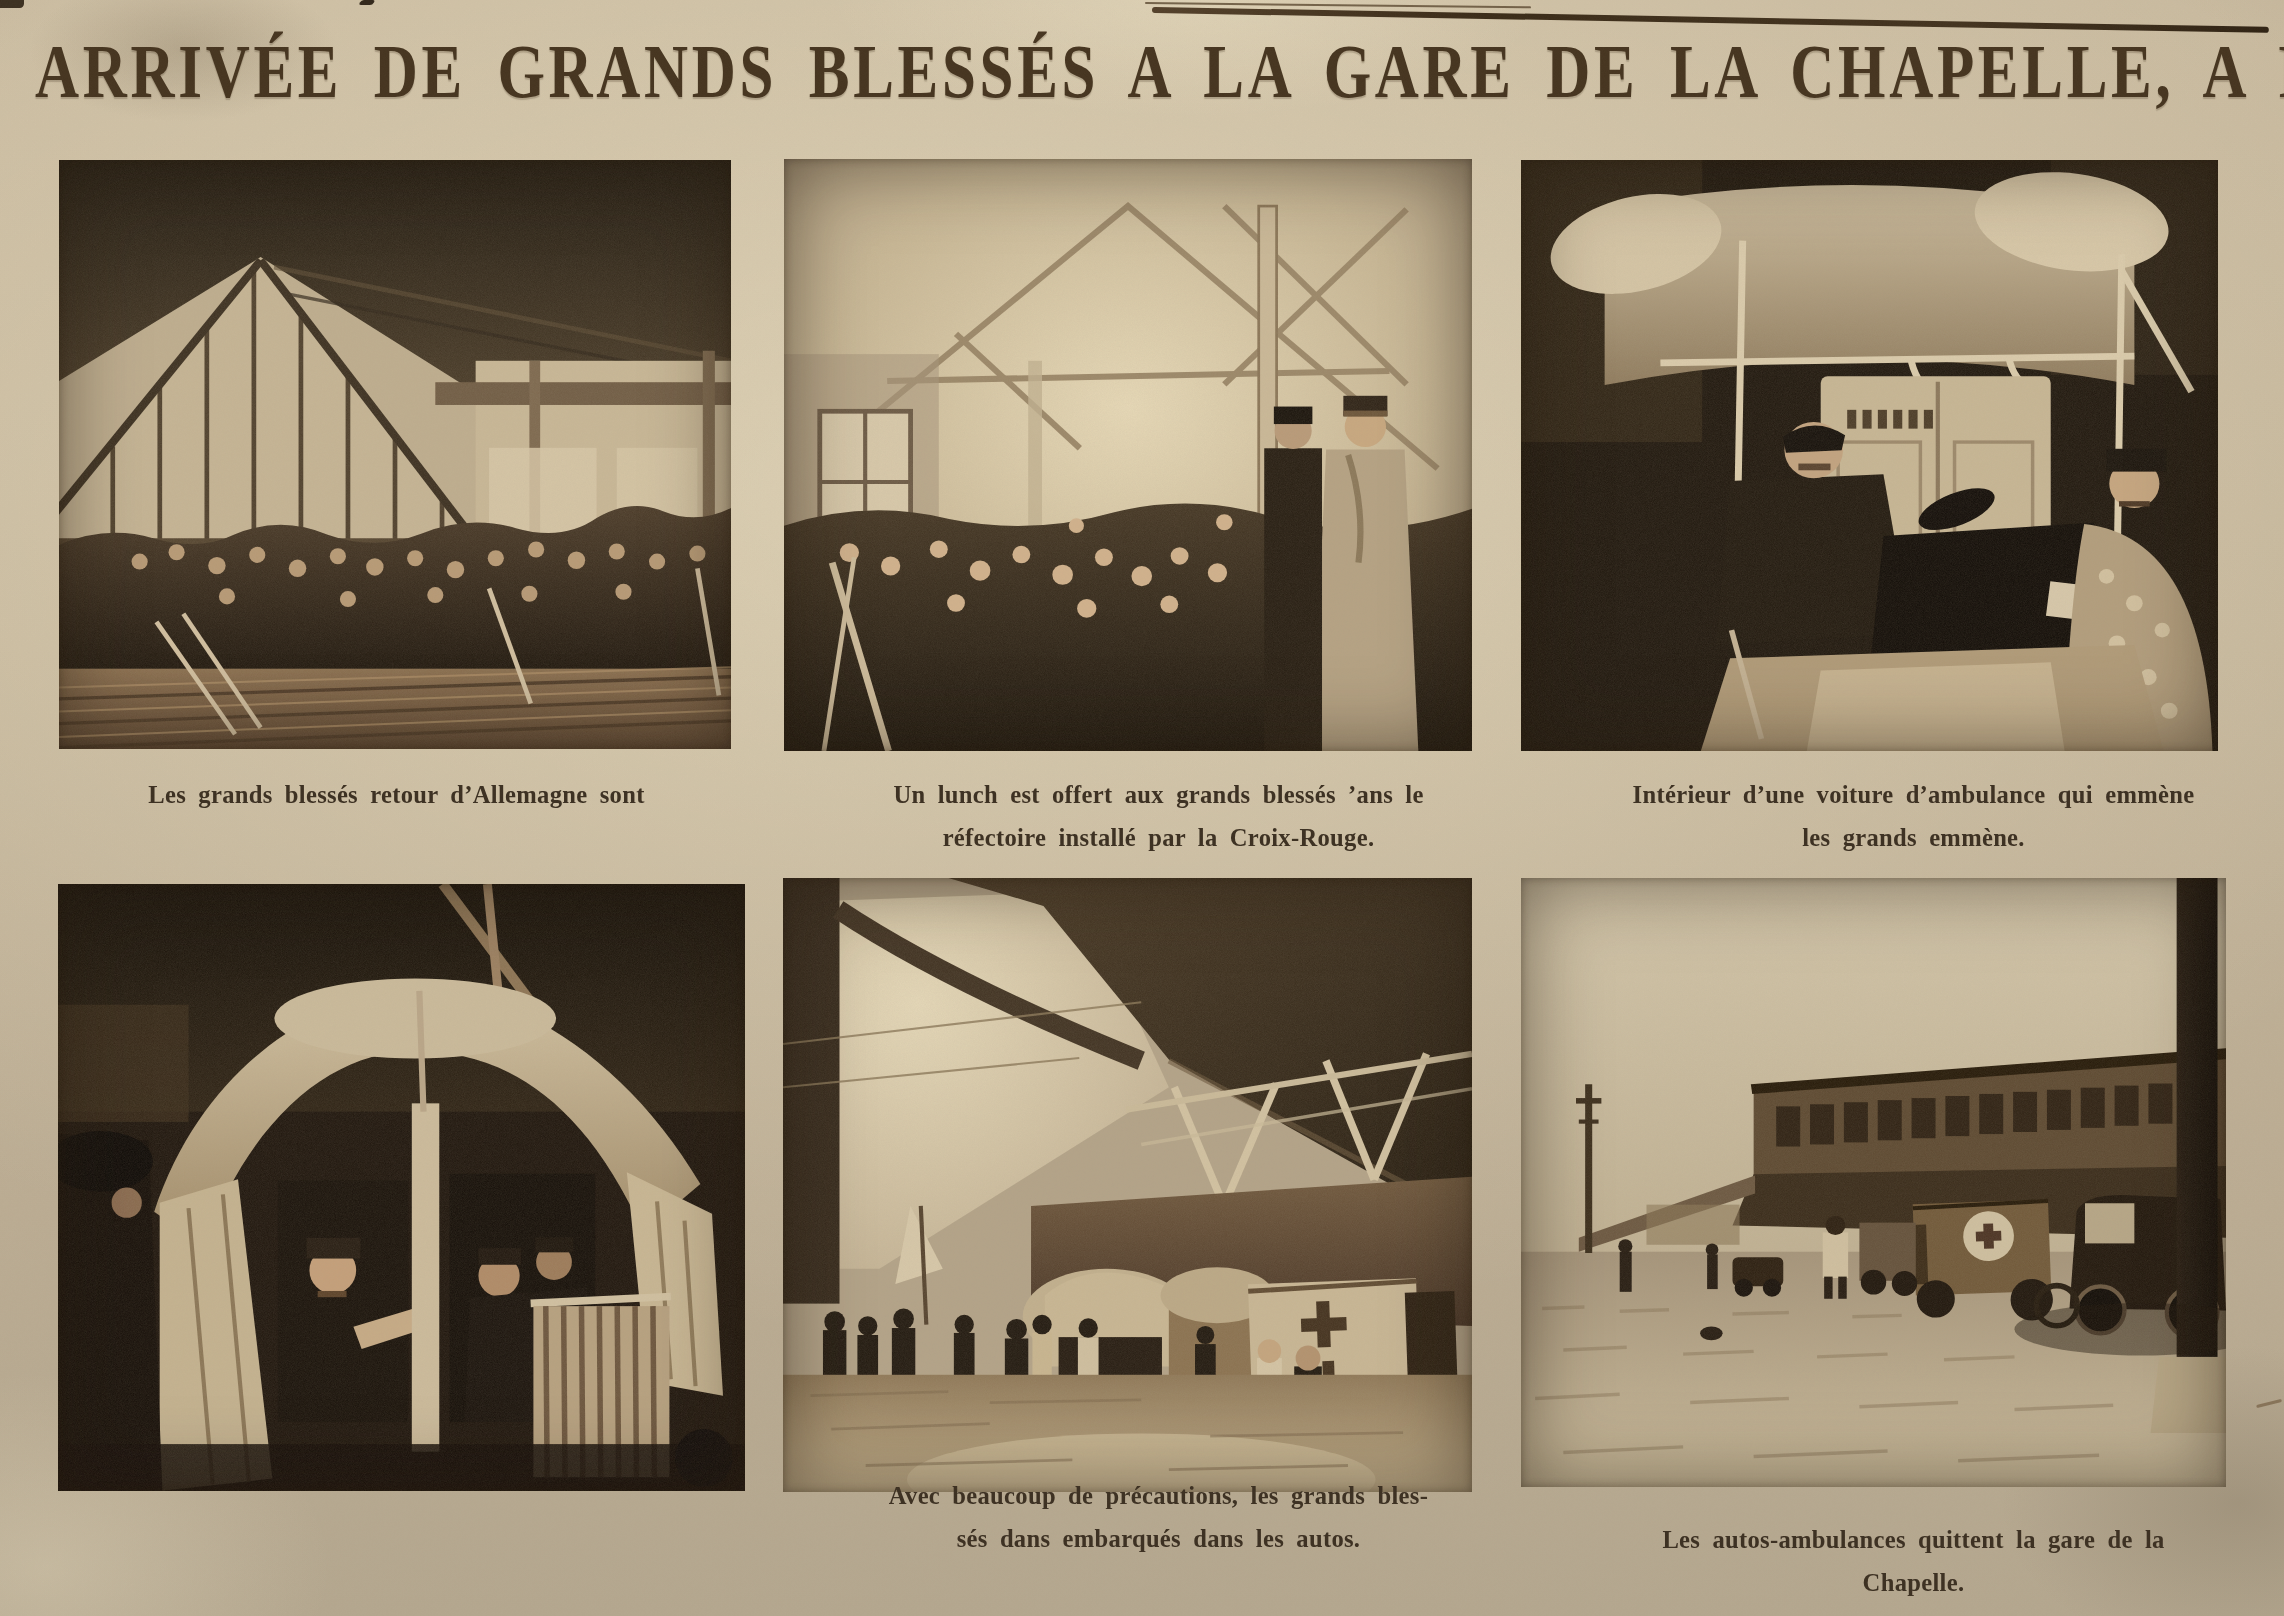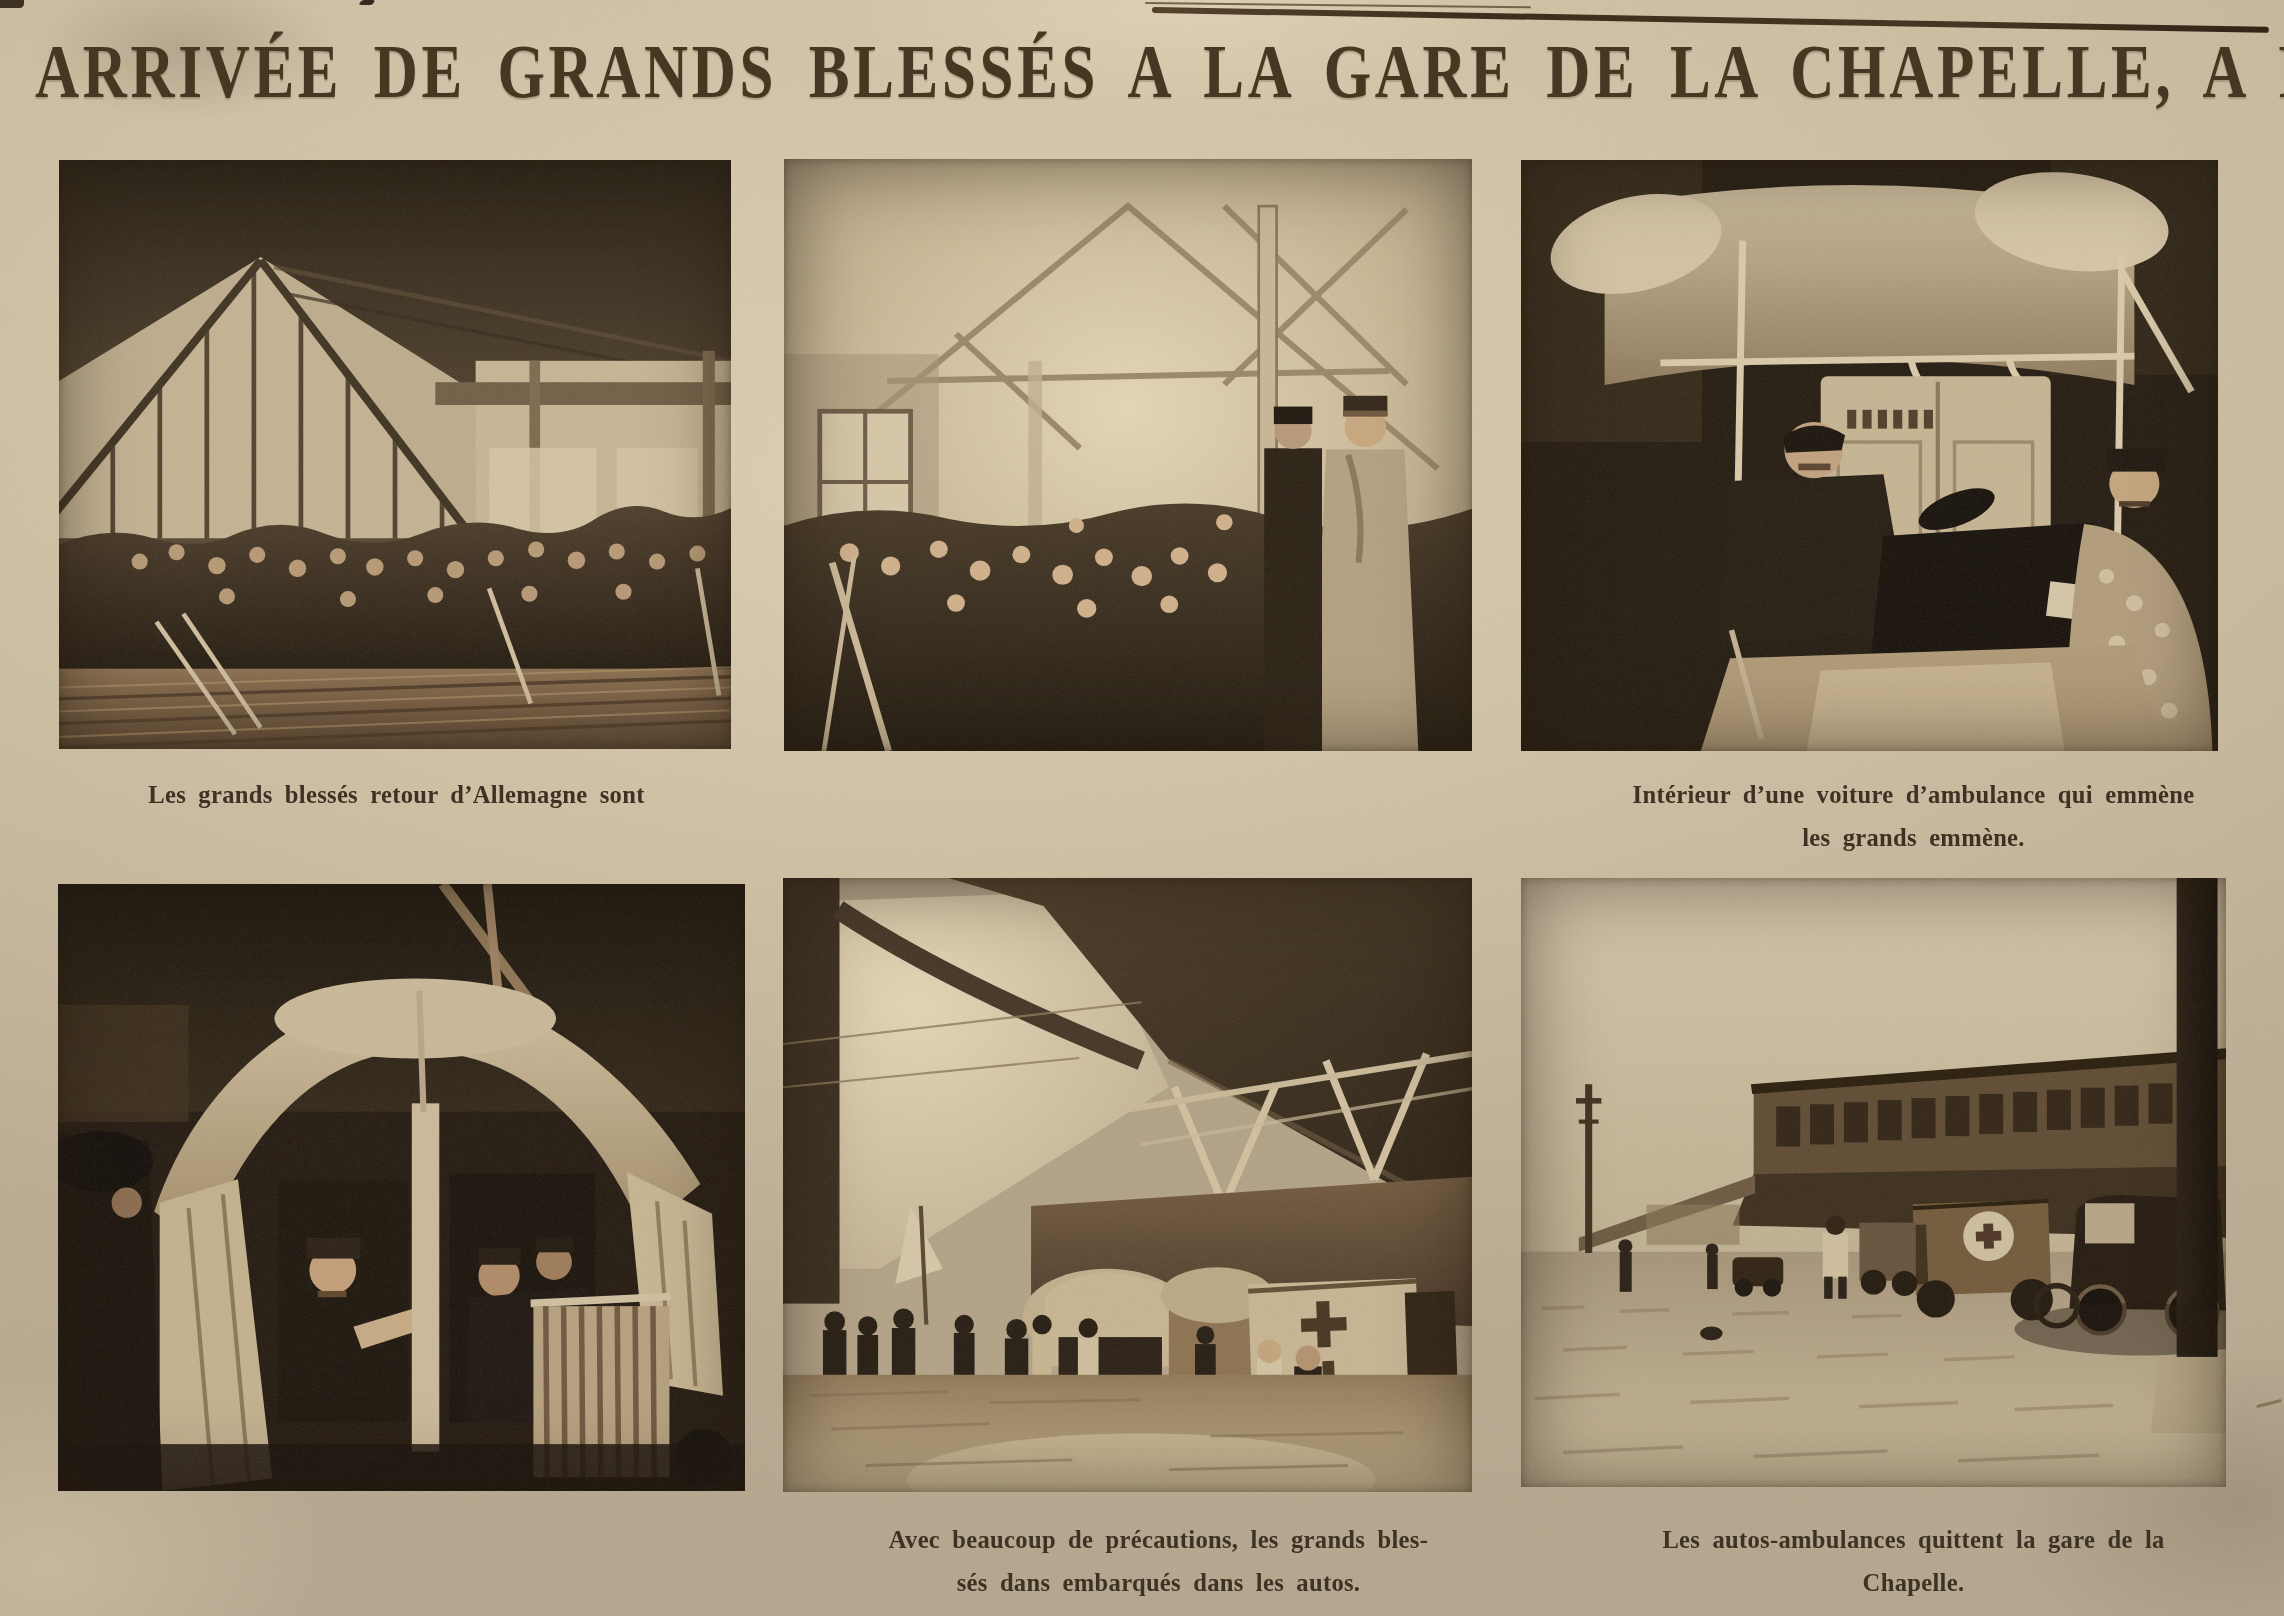--- a/index.html
+++ b/index.html
@@ -577,25 +577,29 @@
           <line x1="330" y1="836" x2="520" y2="828"></line>
           <line x1="620" y1="842" x2="820" y2="834"></line>
       </g>
       <rect width="1000" height="880" filter="url(#p6g)" opacity=".5"></rect>
     </svg>
   </figure>
 
   <div class="caption" style="left:31px;top:773px;width:731px">
     <span class="l">Les grands blessés retour d’Allemagne sont</span>
   </div>
+  <div class="caption" style="left:789px;top:773px;width:739px">
+    <span class="l">Un lunch est offert aux grands blessés ’ans le</span>
+    <span class="l">réfectoire installé par la Croix-Rouge.</span>
+  </div>
   <div class="caption" style="left:1548px;top:773px;width:731px">
     <span class="l">Intérieur d’une voiture d’ambulance qui emmène</span>
     <span class="l">les grands emmène.</span>
   </div>
-  <div class="caption" style="left:789px;top:1518px;width:739px">
+  <div class="caption" style="left:789px;top:1474px;width:739px">
     <span class="l">Avec beaucoup de précautions, les grands bles-</span>
     <span class="l">sés dans embarqués dans les autos.</span>
   </div>
   <div class="caption" style="left:1548px;top:1518px;width:731px">
     <span class="l">Les autos-ambulances quittent la gare de la</span>
     <span class="l">Chapelle.</span>
   </div>
 
   <svg class="grain" viewBox="0 0 4359 3085" width="2284" height="1616">
     <filter id="pgrain">

